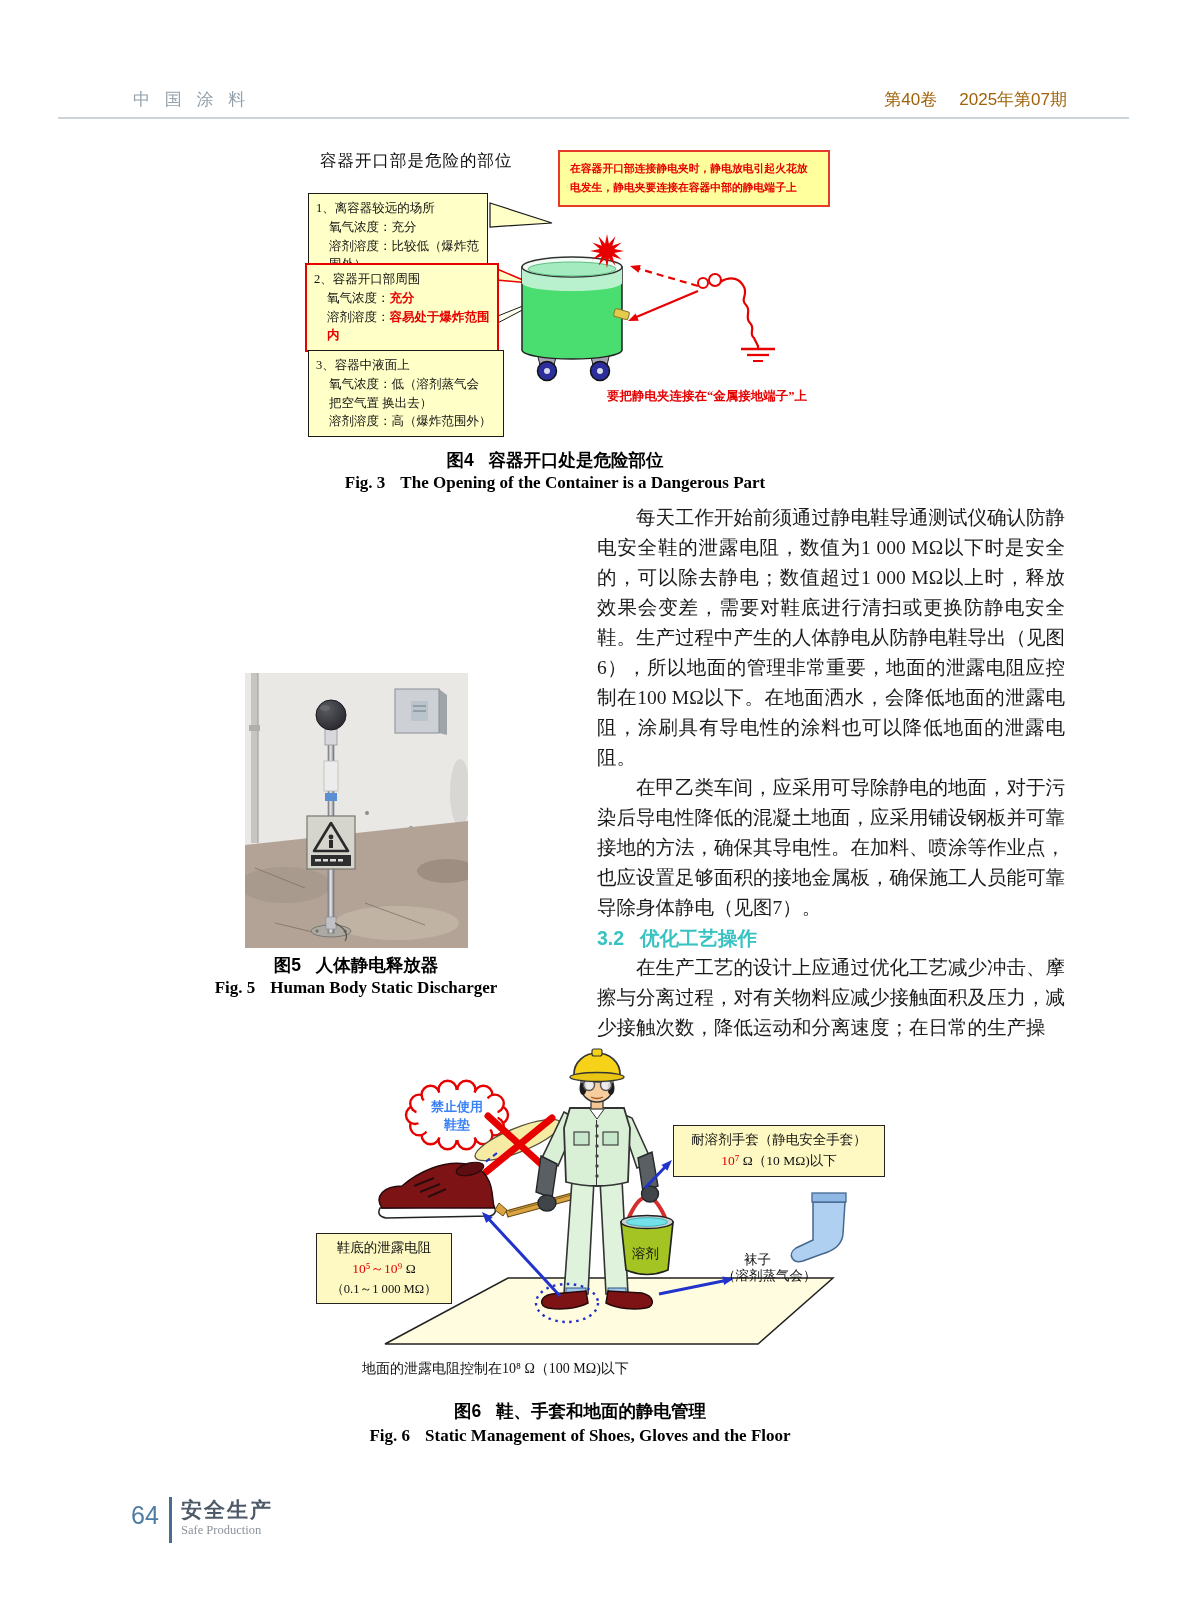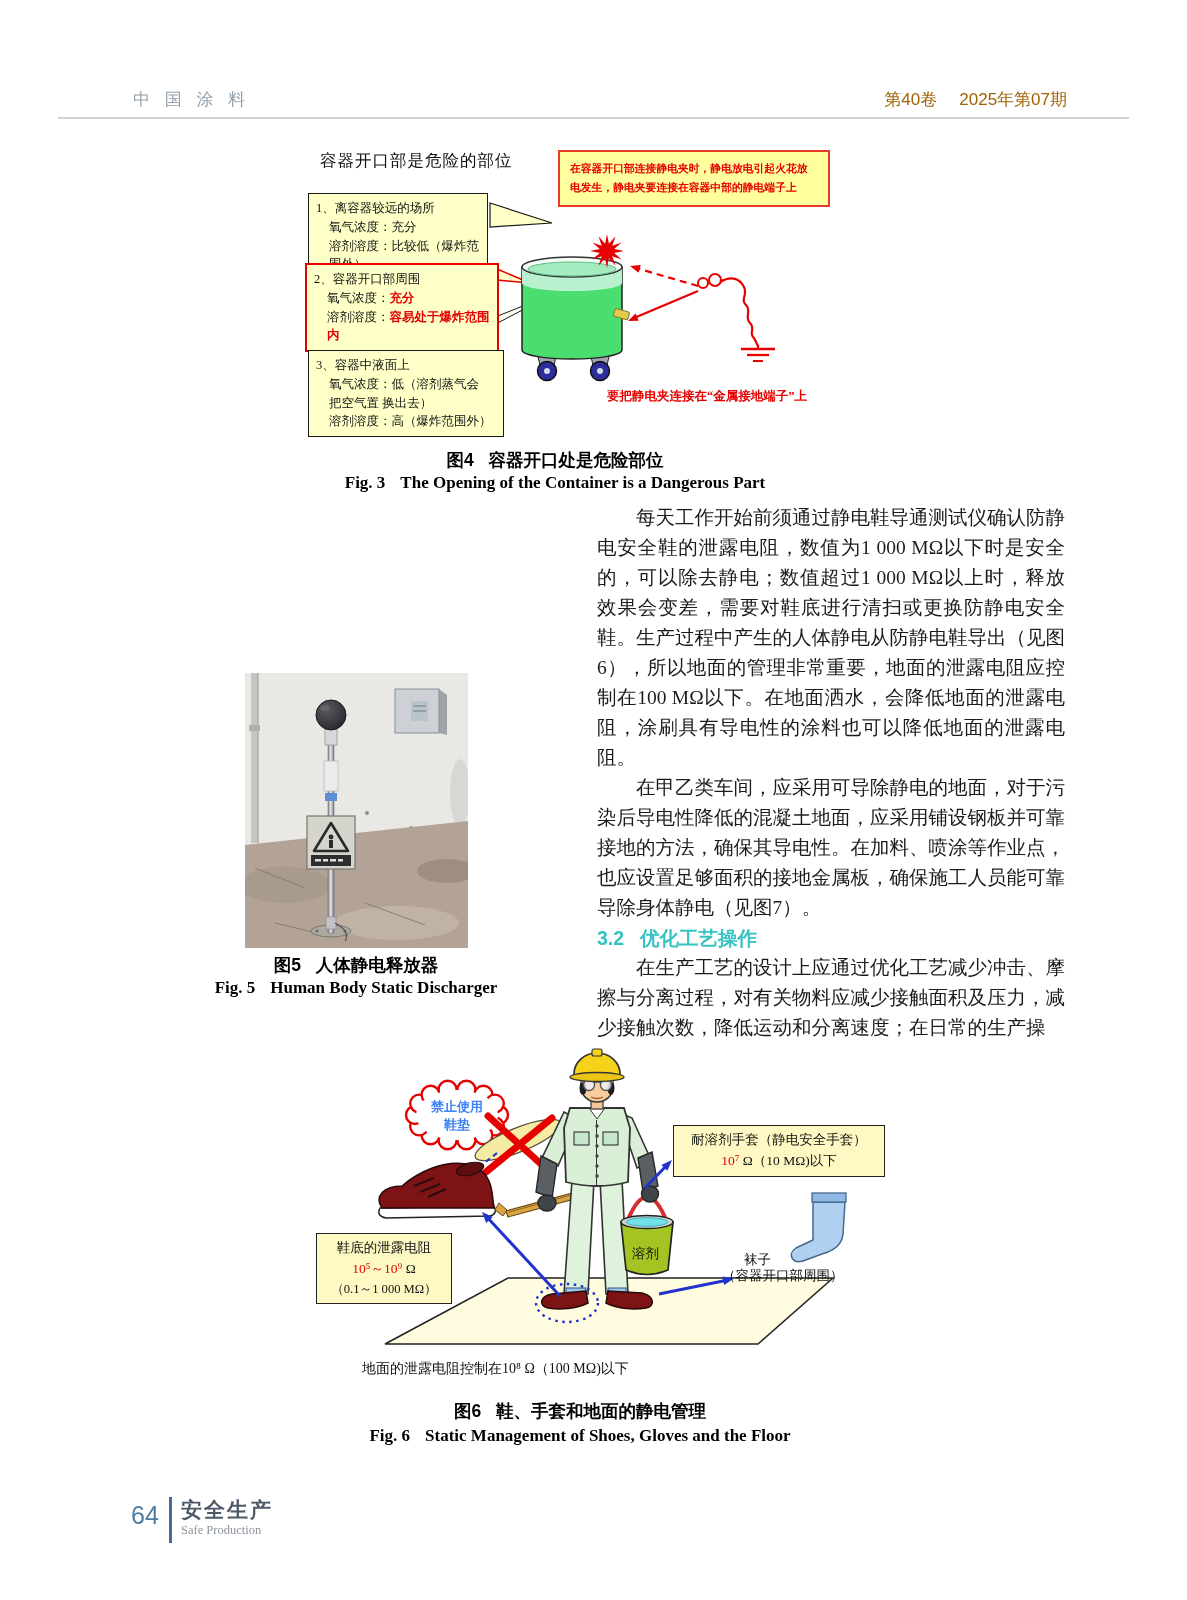--- a/index.html
+++ b/index.html
@@ -396,21 +396,21 @@
     <div class="f6box f6-solebox">
       <div>鞋底的泄露电阻</div>
       <div>
         <span class="red">10⁵～10⁹</span><span> Ω</span>
       </div>
       <div class="small">（0.1～1 000 MΩ）</div>
     </div>
 
     <div class="abs f6-bucketlabel">溶剂</div>
     <div class="abs f6-socklabel">袜子</div>
-    <div class="abs f6-socknote">（容器开口部周围）</div>
+    <div class="abs f6-socknote">（溶剂蒸气会）</div>
     <div class="abs f6-floornote">地面的泄露电阻控制在10⁸ Ω（100 MΩ)以下</div>
   </div>
 
   <div class="abs cap cap-zh" style="left:125px; top:1399px; width:910px;">
     <span class="no">图6</span><span>鞋、手套和地面的静电管理</span>
   </div>
   <div class="abs cap cap-en" style="left:125px; top:1426px; width:910px;">
     <span class="no">Fig. 6</span><span>Static Management of Shoes, Gloves and the Floor</span>
   </div>
 

